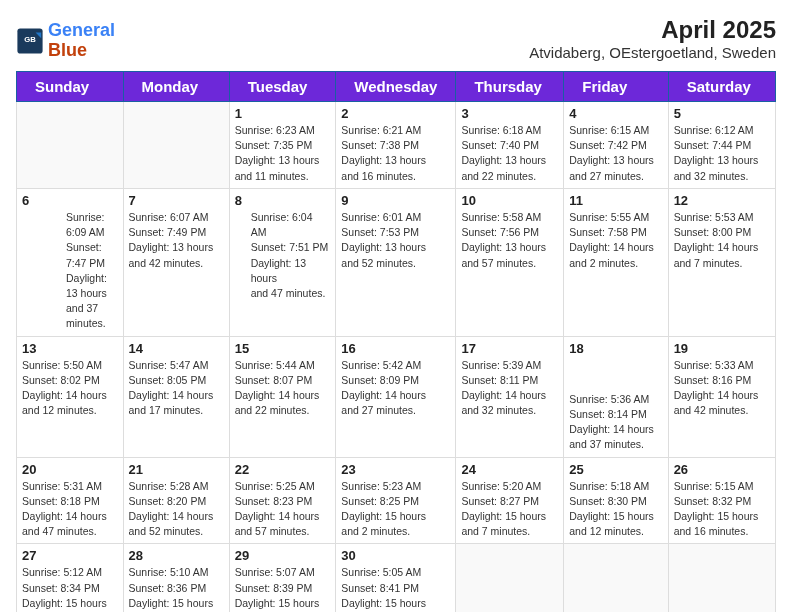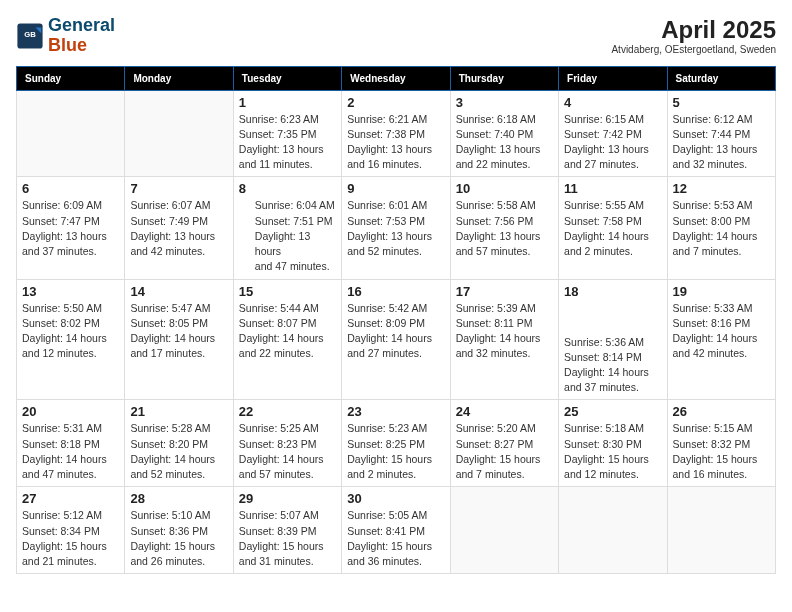--- a/index.html
+++ b/index.html
@@ -6,64 +6,64 @@
     body {
       font-family: Arial, sans-serif;
       background: #fff;
       width: 792px;
       min-height: 612px;
       padding: 16px;
     }
     .header {
       display: flex;
       justify-content: space-between;
-      align-items: flex-start;
+      align-items: flex-end;
       margin-bottom: 10px;
     }
     .logo {
       display: flex;
       align-items: center;
     }
     .logo-text {
       font-size: 18px;
       font-weight: bold;
       color: #1a3a5c;
       line-height: 1.1;
     }
     .logo-text span {
-      color: #0c4a6e;
+      color: #3b82f6;
     }
     .logo-icon {
       width: 28px;
       height: 28px;
       margin-right: 4px;
     }
     .title-section {
       text-align: right;
     }
     .month-year {
       font-size: 24px;
       font-weight: bold;
       color: #222;
     }
     .location {
-      font-size: 10px;
+      font-size: 15px;
       color: #333;
     }
     .calendar {
       width: 100%;
       border-collapse: collapse;
       border: 1px solid #ccc;
     }
     .calendar th {
-      background: #000000;
+      background: #6d28d9;
       color: #fff;
-      font-size: 10px;
+      font-size: 15px;
       font-weight: bold;
-      padding: 6px 8px;
+      padding: 6px 18px;
       text-align: left;
       border: 1px solid #1a5fa3;
     }
     .calendar td {
       vertical-align: top;
       border: 1px solid #ddd;
       padding: 4px 5px;
       width: calc(100% / 7);
       min-height: 80px;
       font-size: 11px;
@@ -157,21 +157,21 @@
           <span class="day-num">5</span>
           <div class="day-info" style="white-space: pre-line;">Sunrise: 6:12 AM
 Sunset: 7:44 PM
 Daylight: 13 hours
 and 32 minutes.</div>
         </td>
       </tr>
       <tr>
         <td>
           <span class="day-num">6</span>
-          <div class="day-info" style="white-space: pre-line;">Sunrise: 6:09 AM
+          <div class="day-info" style="white-space: pre-line; margin-left: 44px;">Sunrise: 6:09 AM
 Sunset: 7:47 PM
 Daylight: 13 hours
 and 37 minutes.</div>
         </td>
         <td>
           <span class="day-num">7</span>
           <div class="day-info" style="white-space: pre-line;">Sunrise: 6:07 AM
 Sunset: 7:49 PM
 Daylight: 13 hours
 and 42 minutes.</div>

